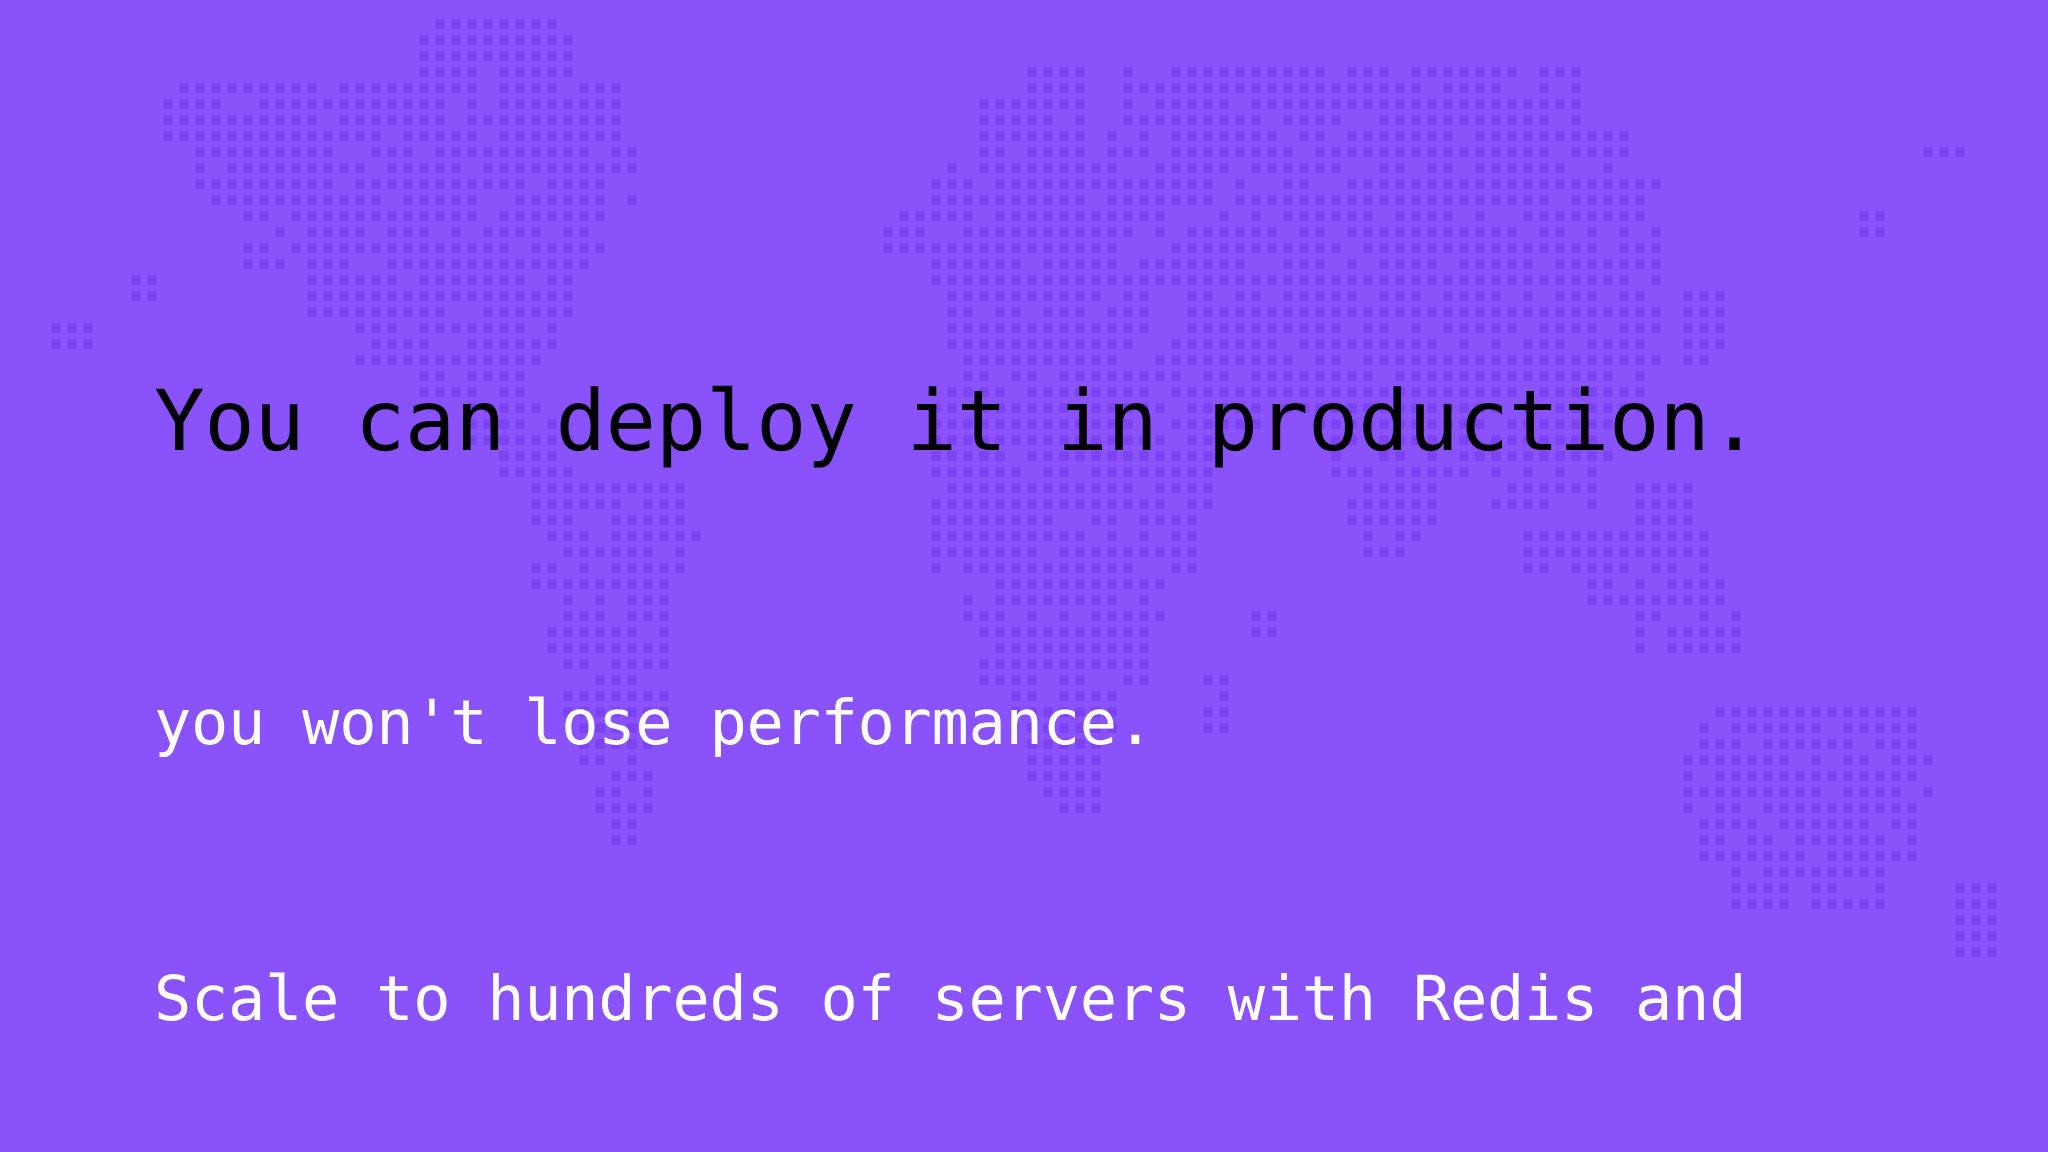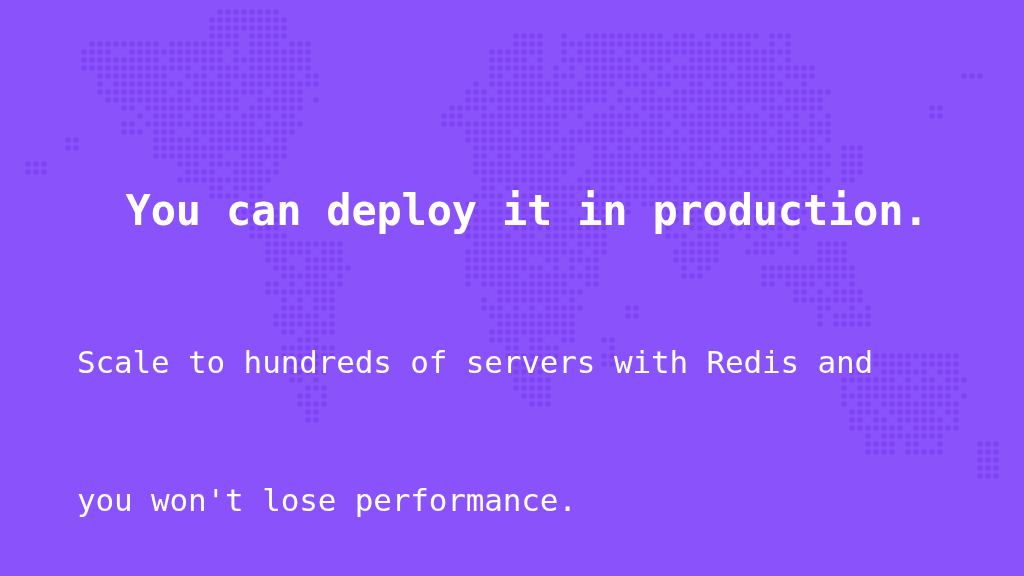--- a/index.html
+++ b/index.html
@@ -42,27 +42,26 @@
   #text-block {
     position: absolute;
     left: 77px;
     top: 186px;
     width: 900px;
   }
 
   #headline {
     margin: 0;
     font-family: "DejaVu Sans Mono", monospace;
-    font-weight: bold;
+    font-weight: normal;
     font-size: 42px;
     line-height: 50px;
     letter-spacing: -0.2px;
-    color: #ffffff;
+    color: #000000;
     white-space: pre;
-    text-align: center;
   }
 
   #body-copy {
     margin: 0;
     padding-top: 11px;
     font-family: "DejaVu Sans Mono", monospace;
     font-weight: normal;
     font-size: 31px;
     line-height: 46px;
     letter-spacing: -0.15px;
@@ -2114,19 +2113,19 @@
         <rect x="985.5" y="473.5" width="5" height="5"></rect>
         <rect x="993.5" y="473.5" width="5" height="5"></rect>
       </g>
     </svg>
 
   <div id="text-block">
 
     <h1 id="headline">You can deploy it in production.</h1>
 
     <p id="body-copy">
+      <span class="body-line">you won't lose performance.</span>
       <span class="body-line">Scale to hundreds of servers with Redis and</span>
-      <span class="body-line">you won't lose performance.</span>
       
     </p>
 
   </div>
 </div>
 
 </body></html>

